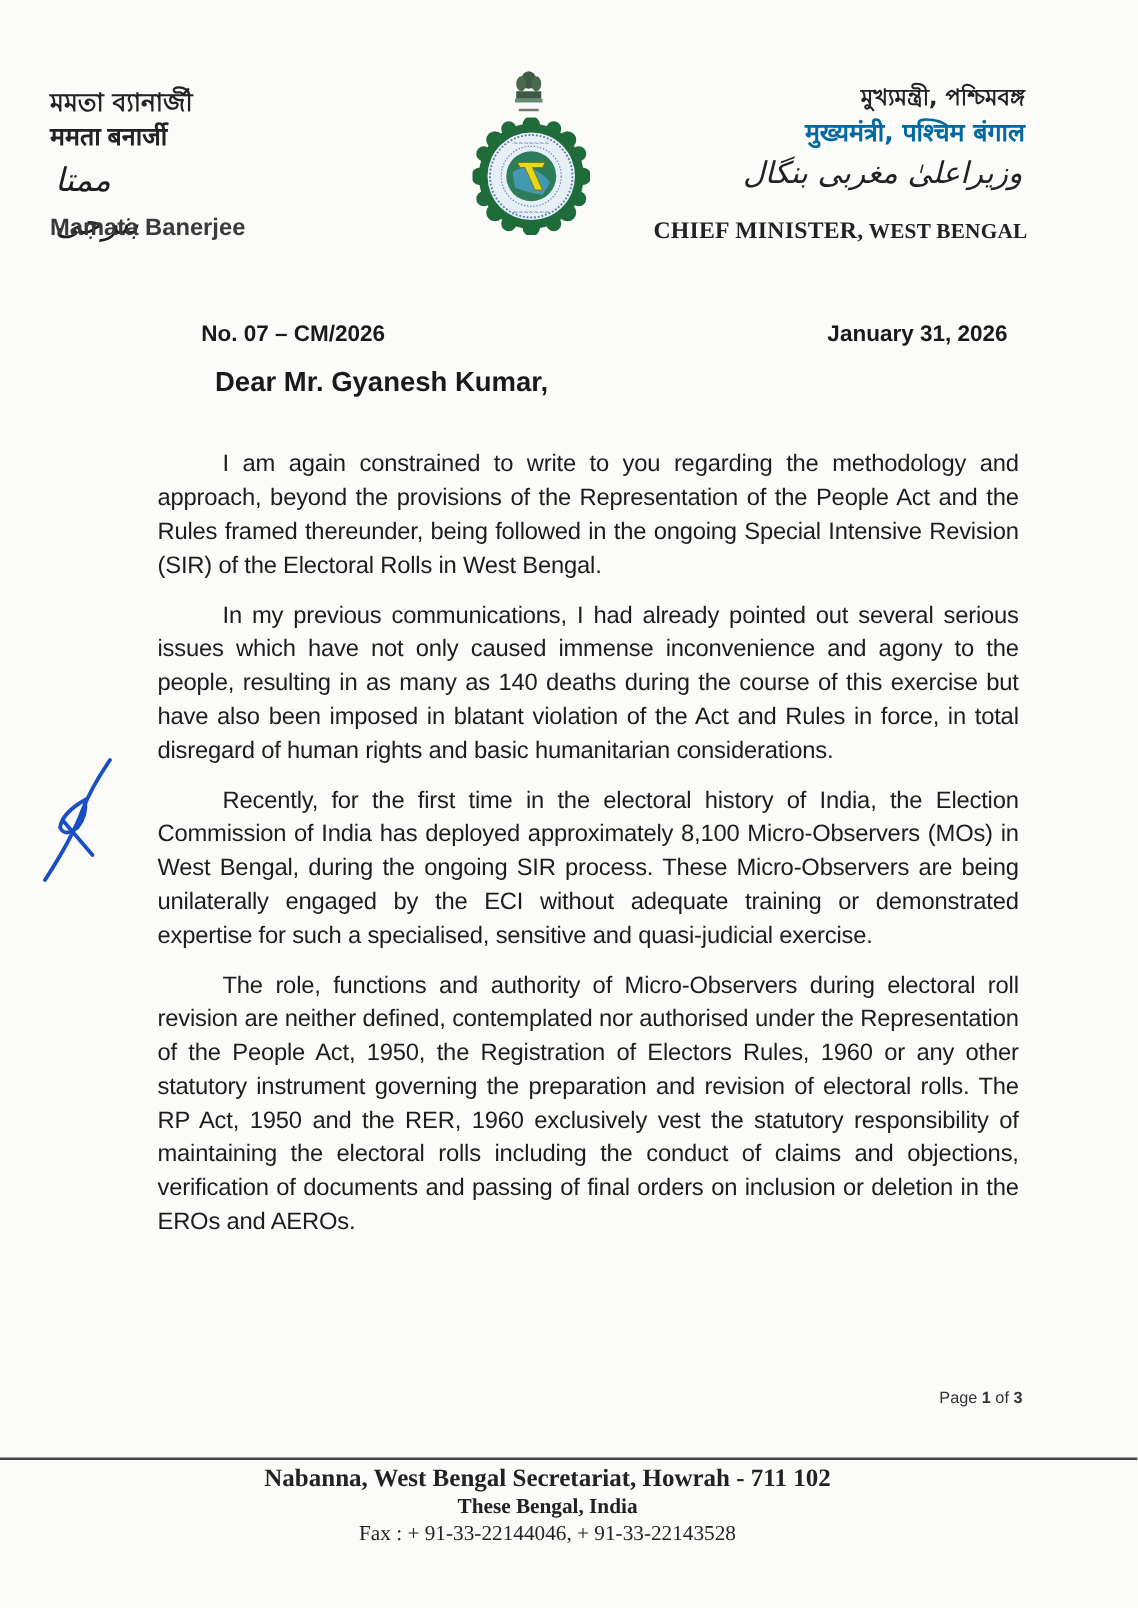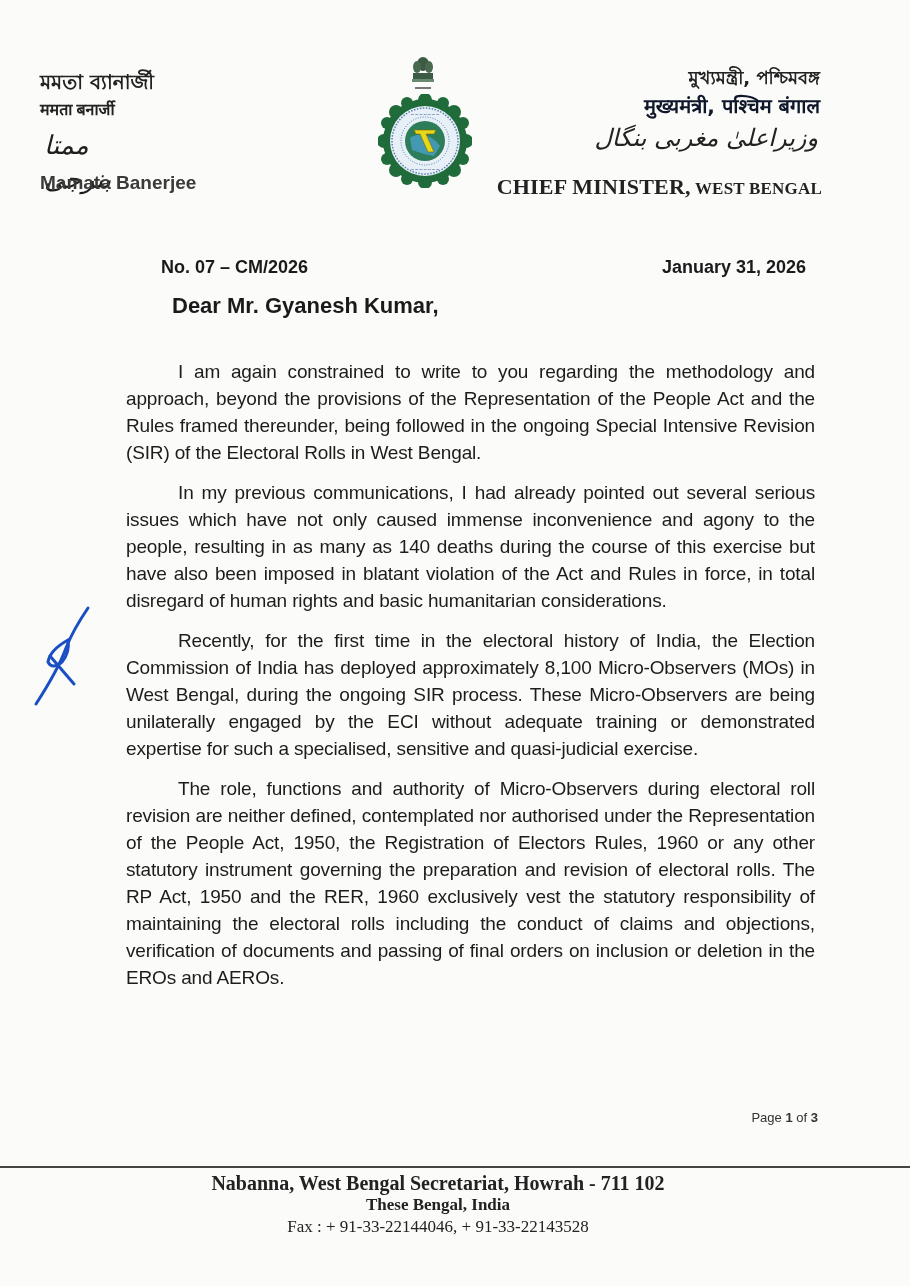--- a/index.html
+++ b/index.html
@@ -5,30 +5,30 @@
   html, body { margin: 0; padding: 0; }
   body {
     width: 910px; height: 1286px; position: relative; overflow: hidden;
     background: #fbfbf9;
     font-family: "Liberation Sans", sans-serif;
     color: #1a1a1a;
   }
   .abs { position: absolute; }
   
   .name-bn { left: 40px; top: 68px; font-family: "DejaVu Sans", sans-serif; font-size: 20px; font-weight: bold; line-height: 28px; color: #222; }
-  .name-hi { left: 40px; top: 96px; font-family: Liberation Serif, serif; font-size: 16px; font-weight: bold; line-height: 28px; color: #222; }
+  .name-hi { left: 40px; top: 96px; font-family: Liberation Sans, sans-serif; font-size: 20px; font-weight: bold; line-height: 28px; color: #222; }
   .name-ur { left: 44px; top: 128px; font-family: "DejaVu Serif", serif; font-size: 26px; font-style: italic; line-height: 34px; color: #1e1e1e; direction: rtl; width: 120px; text-align: left; }
   .name-en { left: 40px; top: 172px; font-size: 19px; font-weight: bold; color: #3a3a3a; }
 
   
   .title-bn { right: 90px; top: 64px; font-family: "DejaVu Sans", sans-serif; font-size: 18px; font-weight: bold; color: #222; }
-  .title-hi { right: 90px; top: 92px; font-family: "DejaVu Sans", sans-serif; font-size: 20px; font-weight: bold; color: #0f172a; text-align: right; }
+  .title-hi { right: 90px; top: 92px; font-family: "DejaVu Sans", sans-serif; font-size: 20px; font-weight: bold; color: #0369a1; text-align: right; }
   .title-ur { right: 92px; top: 124px; font-family: "DejaVu Serif", serif; font-size: 24px; font-style: italic; color: #222; direction: rtl; }
   .title-en { right: 88px; top: 174px; font-family: "Liberation Serif", serif; font-size: 17px; font-weight: bold; color: #222; letter-spacing: 0.2px; }
-  .title-en .big { font-size: 22px; }
+  .title-en .big { font-size: 19px; }
 
   
   .emblem { left: 408px; top: 54px; width: 30px; height: 46px; }
   .seal { left: 378px; top: 94px; width: 94px; height: 94px; }
 
   
   .ref { left: 125px; top: 257px; font-size: 18px; font-weight: bold; margin-left: 36px; }
   .date { right: 104px; top: 257px; font-size: 18px; font-weight: bold; }
   .salutation { left: 127px; top: 293px; font-size: 22px; font-weight: bold; margin-left: 45px; }
 

